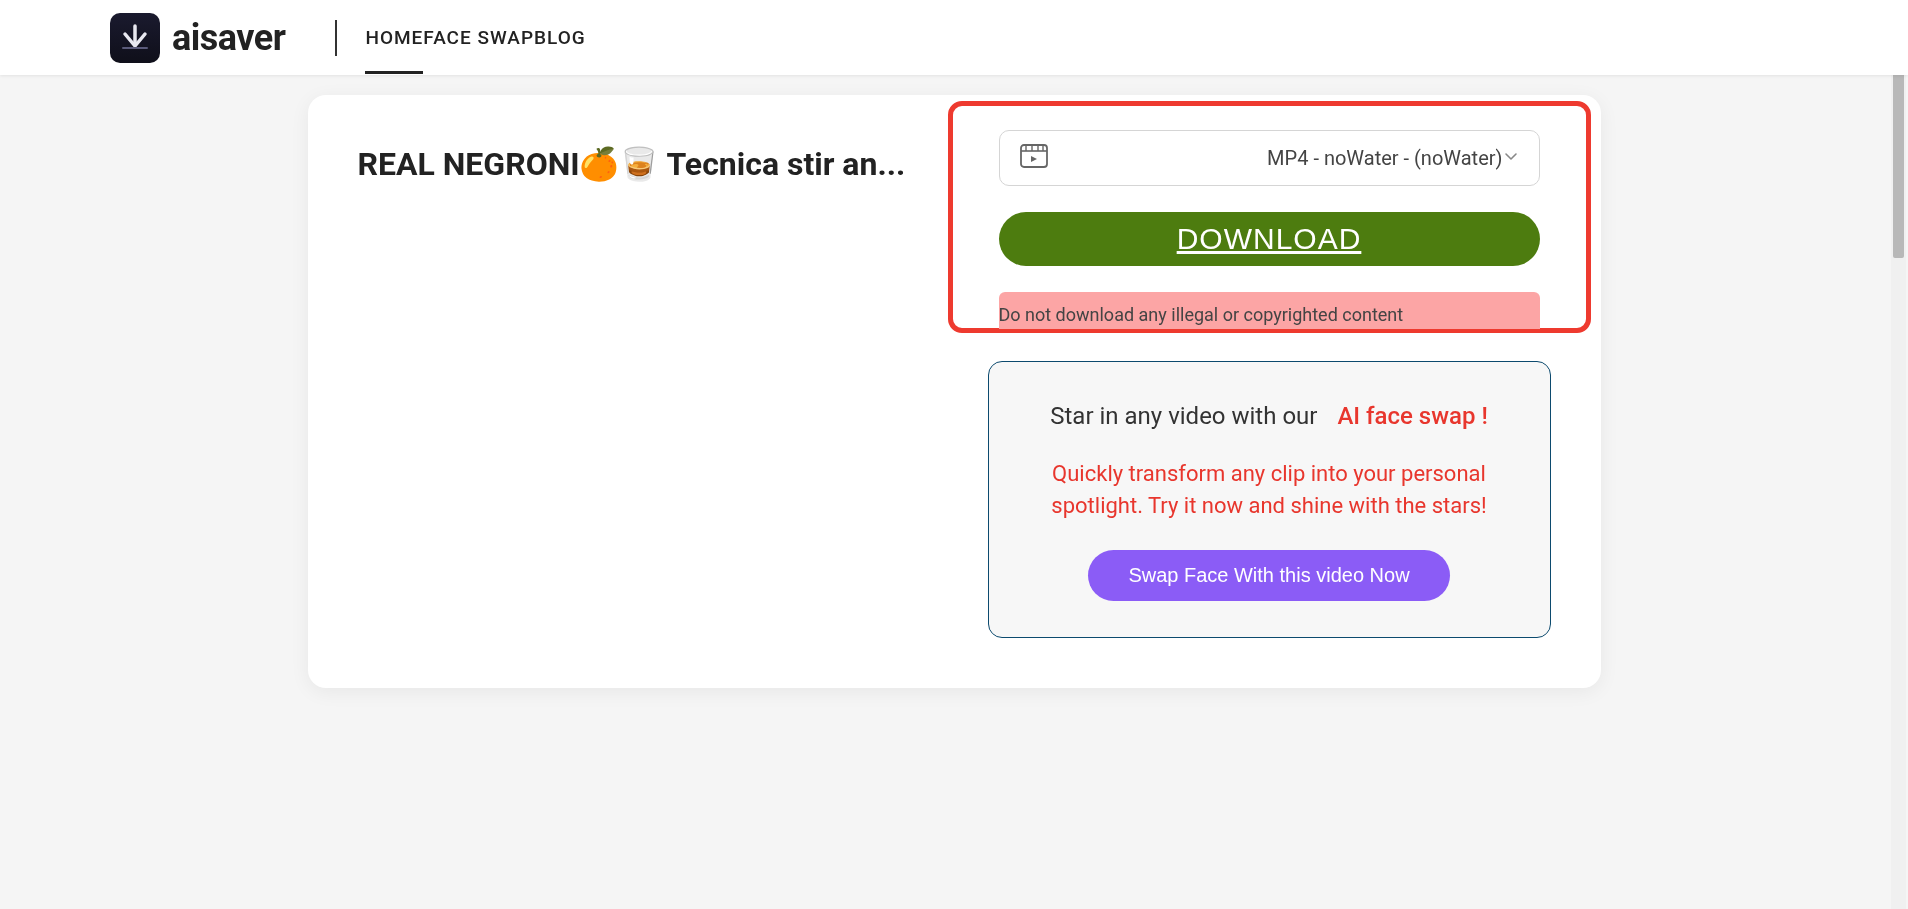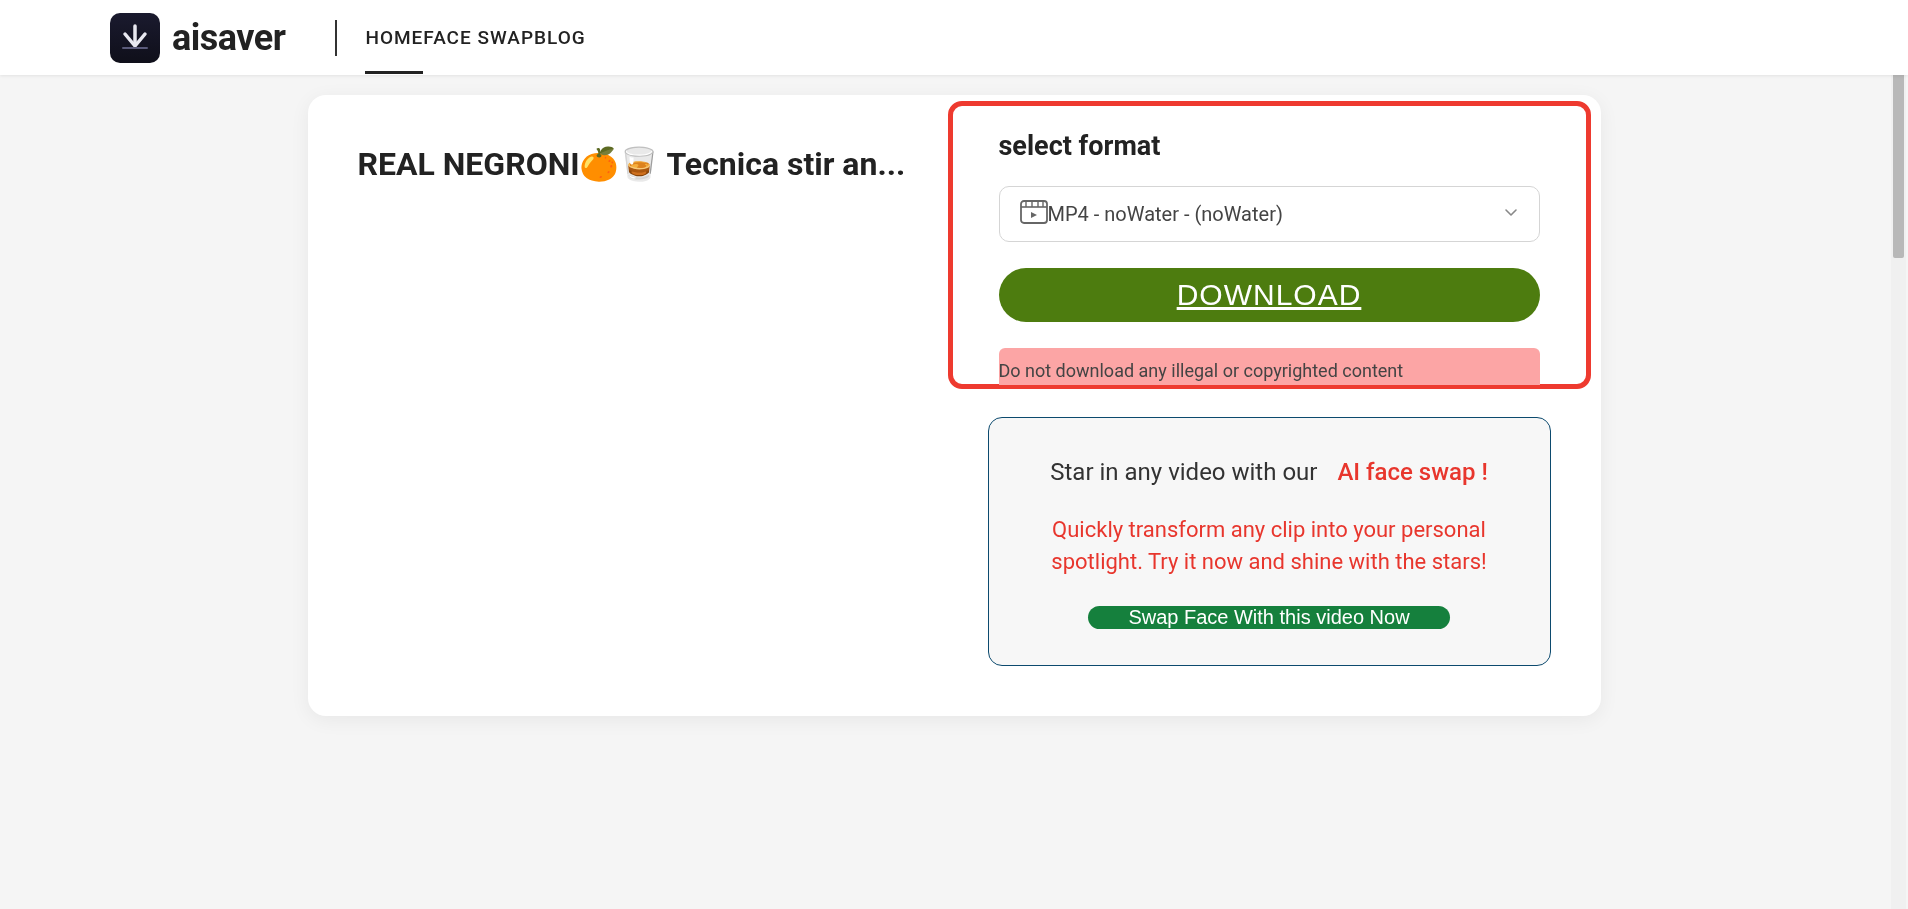--- a/index.html
+++ b/index.html
@@ -155,21 +155,21 @@
       border-radius: 10px;
       height: 56px;
       display: flex;
       align-items: center;
       padding: 0 20px;
       cursor: pointer;
       position: relative;
     }
     .select-text {
       flex: 1;
-      text-align: left;
+      text-align: right;
       color: #444;
       font-size: 20px;
     }
     .film-icon { width: 28px; height: 24px; }
     .chev-icon { width: 16px; height: 16px; }
     .dl-btn {
       margin-top: 26px;
       width: 100%;
       height: 54px;
       background: #4d7c0f;
@@ -210,25 +210,25 @@
       margin-left: 14px;
     }
     .promo-desc {
       color: #e8362d;
       font-size: 22px;
       line-height: 1.45;
       margin-bottom: 28px;
       padding: 0 10px;
     }
     .swap-btn {
-      background: #15803d;
+      background: #8b5cf6;
       color: white;
       border: none;
       border-radius: 26px;
-      padding: 0 40px;
+      padding: 14px 40px;
       font-size: 20px;
       cursor: pointer;
     }
     .scrollbar-track {
       position: fixed;
       right: 2px; top: 0;
       width: 15px; height: 909px;
       background: #f0f0f0;
     }
     .scrollbar-thumb {
@@ -267,21 +267,20 @@
 
 <div class="main-wrap">
   <div class="card">
 
     <div class="left-col">
       <div class="video-title">REAL NEGRONI🍊🥃 Tecnica stir an...</div>
     </div>
 
     <div class="right-col">
       <div class="highlight-box">
-        <div class="sf-heading">select format</div>
         <div class="select-box">
           <span>
             <svg class="film-icon" viewBox="0 0 28 24" fill="none">
               <rect x="1" y="1" width="26" height="22" rx="3" stroke="#666" stroke-width="1.8"></rect>
               <path d="M1 7 L27 7" stroke="#666" stroke-width="1.6"></path>
               <path d="M6 1 L6 7 M12 1 L12 7 M18 1 L18 7 M23 1 L23 7" stroke="#666" stroke-width="1.4"></path>
               <path d="M11 12 L17 15 L11 18 Z" fill="#666"></path>
             </svg>
           </span>
           <span class="select-text">MP4 - noWater - (noWater)</span>

